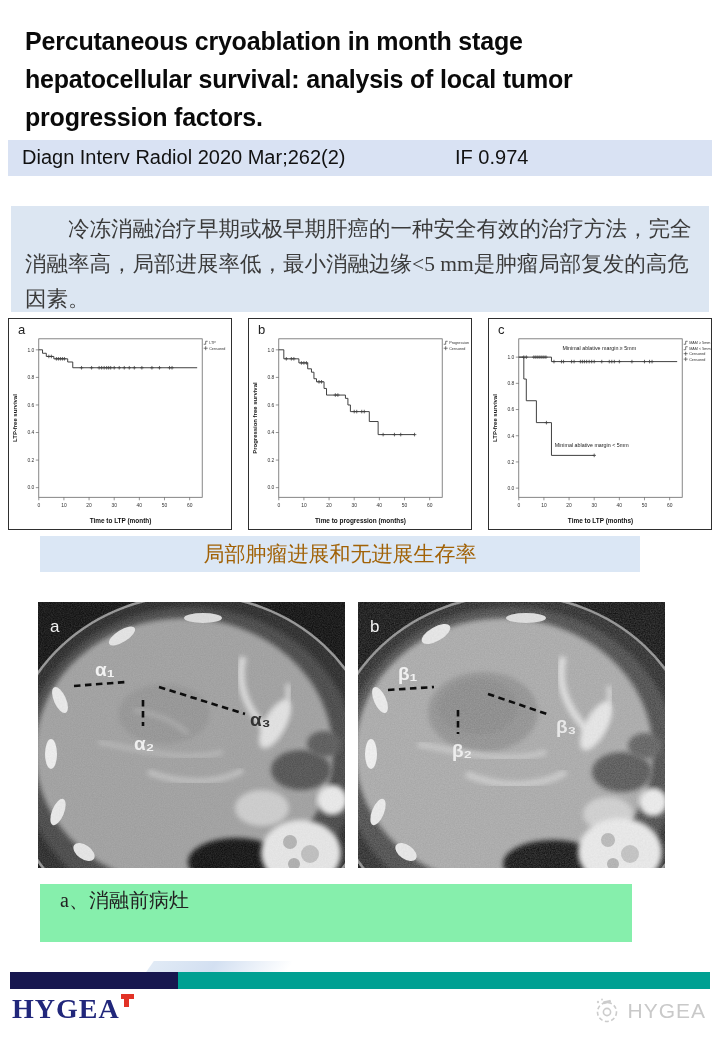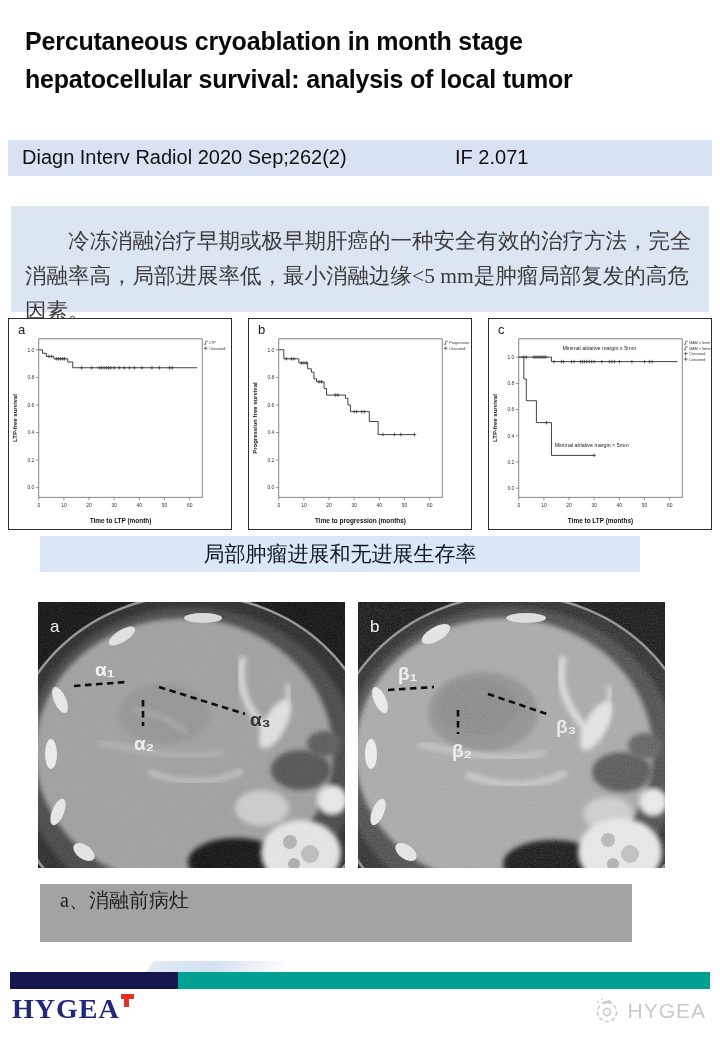--- a/index.html
+++ b/index.html
@@ -7,38 +7,38 @@
   .slide{position:relative;width:720px;height:1040px;background:#fff;overflow:hidden;}
 
   .title{position:absolute;left:25px;top:22px;width:680px;font-size:25px;font-weight:bold;
          color:#0a0a0a;line-height:38px;letter-spacing:-0.2px;}
 
   .journal-bar{position:absolute;left:8px;top:140px;width:704px;height:36px;background:#d9e2f3;}
   .journal-citation{position:absolute;left:14px;top:6px;font-size:20px;color:#111;}
   .journal-if{position:absolute;left:447px;top:6px;font-size:20px;color:#111;}
 
   .abstract-box{position:absolute;left:11px;top:206px;width:698px;height:106px;background:#dce6f2;box-sizing:border-box;}
-  .abstract-text{margin:18px 14px 0 14px;font-family:"Liberation Serif","DejaVu Serif",serif;
+  .abstract-text{margin:6px 14px 0 14px;font-family:"Liberation Serif","DejaVu Serif",serif;
                  font-size:21.5px;line-height:35px;color:#3a3a3a;text-indent:2em;}
 
   .fig-panel{position:absolute;top:318px;width:224px;height:212px;background:#fff;
              border:1px solid #2f2f2f;box-sizing:border-box;}
   #fig-a{left:8px;} #fig-b{left:248px;} #fig-c{left:488px;}
   .panel-letter{position:absolute;left:9px;top:3px;font-size:13px;color:#222;z-index:2;}
   .fig-panel svg{position:absolute;left:0;top:0;}
   svg text{font-family:"Liberation Sans",sans-serif;}
 
   .caption-bar{position:absolute;left:40px;top:536px;width:600px;height:36px;background:#dbe7f5;
-               font-family:"Liberation Serif","DejaVu Serif",serif;font-size:21px;color:#0f172a;
+               font-family:"Liberation Serif","DejaVu Serif",serif;font-size:21px;color:#a16207;
                text-align:center;line-height:36px;}
 
   .ct-panel{position:absolute;top:602px;width:307px;height:266px;background:#000;}
   #ct-a{left:38px;} #ct-b{left:358px;}
 
-  .ct-caption{position:absolute;left:40px;top:884px;width:592px;height:58px;background:#a3a3a3;
+  .ct-caption{position:absolute;left:40px;top:884px;width:592px;height:58px;background:#86efac;
               font-family:"Liberation Serif","DejaVu Serif",serif;font-size:20px;color:#222;
               box-sizing:border-box;padding:2px 0 0 20px;line-height:28px;}
 
   .footer-highlight{position:absolute;left:150px;top:961px;width:140px;height:11px;
         background:linear-gradient(90deg,rgba(223,233,245,0.95),rgba(200,216,238,0.8) 45%,rgba(255,255,255,0));
         transform:skewX(-35deg);}
   .footer-bar-navy{position:absolute;left:10px;top:972px;width:168px;height:17px;background:#17174f;}
   .footer-bar-teal{position:absolute;left:178px;top:972px;width:532px;height:17px;background:#00a092;}
 
   .hygea-logo{position:absolute;left:12px;top:993px;font-family:"Liberation Serif","DejaVu Serif",serif;
@@ -51,25 +51,26 @@
              color:#c9c9c9;font-size:21px;letter-spacing:1px;}
 </style>
 </head>
 <body>
 
 <div class="slide">
 
   <div class="title">
     <div>Percutaneous cryoablation in month stage</div>
     <div>hepatocellular survival: analysis of local tumor</div>
+    <div>progression factors.</div>
   </div>
 
   <div class="journal-bar">
-    <span class="journal-citation">Diagn Interv Radiol 2020 Sep;262(2)</span>
-    <span class="journal-if">IF 2.071</span>
+    <span class="journal-citation">Diagn Interv Radiol 2020 Mar;262(2)</span>
+    <span class="journal-if">IF 0.974</span>
   </div>
 
   <div class="abstract-box">
     <p class="abstract-text">冷冻消融治疗早期或极早期肝癌的一种安全有效的治疗方法，完全消融率高，局部进展率低，最小消融边缘&lt;5 mm是肿瘤局部复发的高危因素。</p>
   </div>
 
   <div class="fig-panel" id="fig-a">
     <div class="panel-letter">a</div>
     <svg width="222" height="210" viewBox="0 0 224 212">
         <rect x="30" y="20" width="165" height="160" fill="none" stroke="#666" stroke-width="0.8"></rect>

